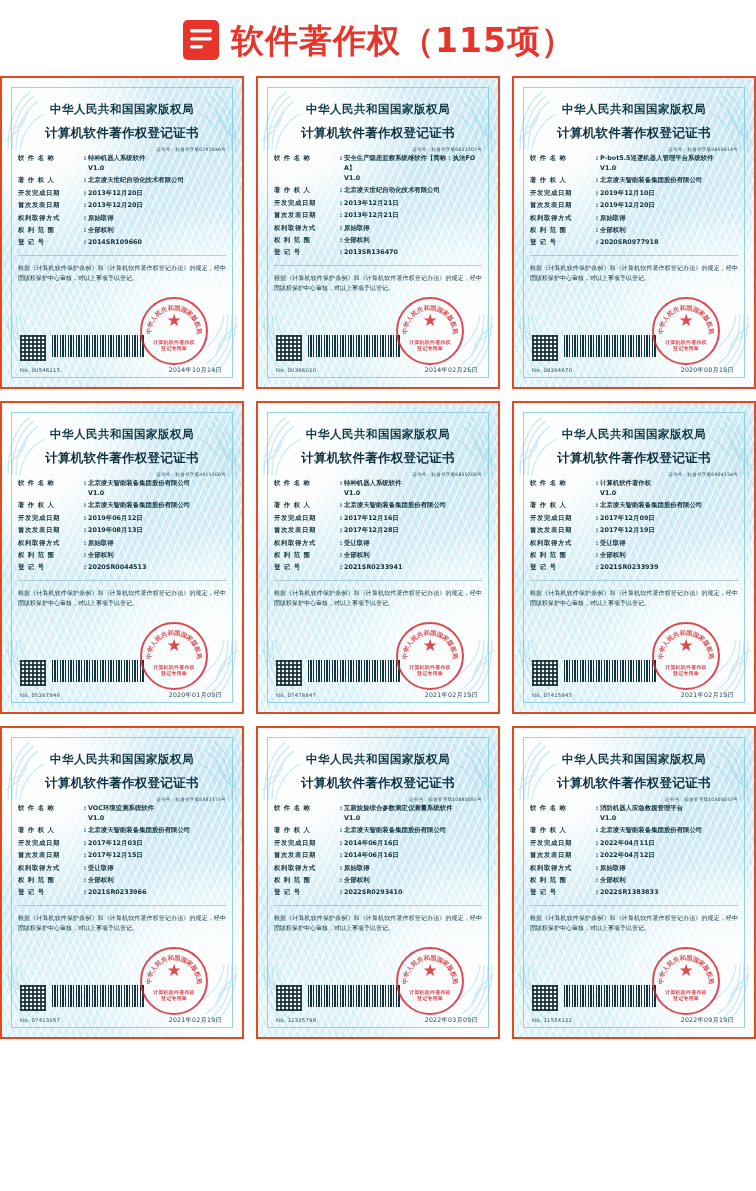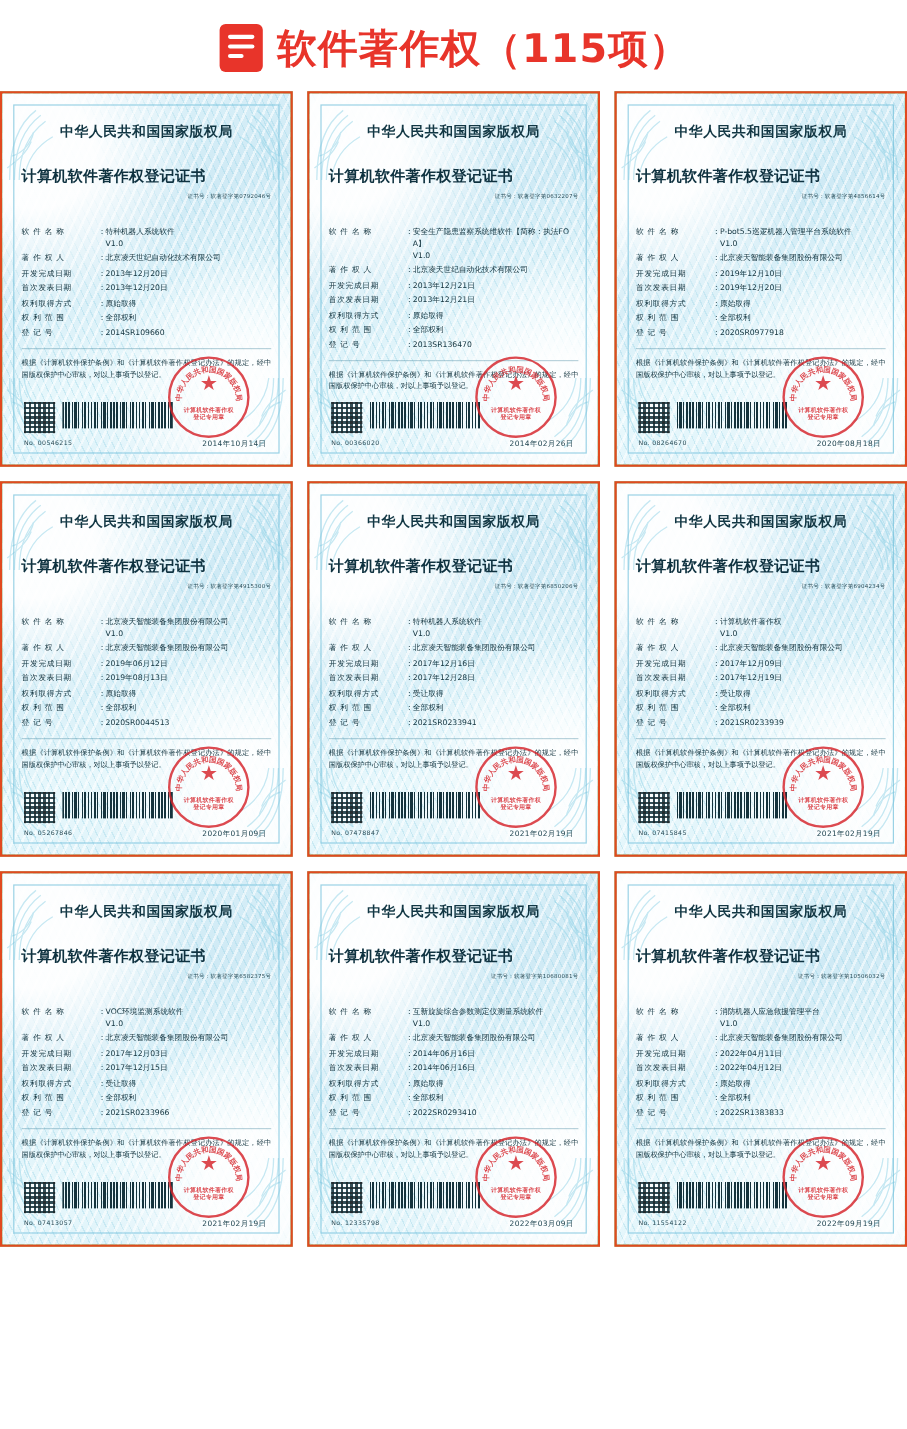--- a/index.html
+++ b/index.html
@@ -44,21 +44,21 @@
     grid-template-columns:repeat(3, 244px);
     gap:12px 12px;
     padding:0 6px;
     justify-content:center;
   }
   .cert{
     width:244px;
     height:313px;
     border:2px solid #e1491f;
     box-sizing:border-box;
-    background:#86efac;
+    background:#fef9c3;
     position:relative;
     overflow:hidden;
   }
   
   .cert .bg{
     position:absolute;
     inset:0;
     background:
       radial-gradient(circle at 12% 16%, rgba(255,255,255,.95) 0 14%, rgba(255,255,255,0) 40%),
       radial-gradient(circle at 88% 84%, rgba(255,255,255,.9) 0 12%, rgba(255,255,255,0) 38%),
@@ -94,41 +94,42 @@
   }
   .c-org{
     text-align:center;
     font-size:11.5px;
     font-weight:bold;
     letter-spacing:.5px;
     margin-top:8px;
     color:#123744;
   }
   .c-title{
-    text-align:left;
+    text-align:center;
     font-size:12.5px;
     font-weight:bold;
     letter-spacing:.3px;
-    margin-top:22px;
+    margin-top:8px;
     color:#0f3240;
   }
   .c-certno{
     text-align:right;
     font-size:4.6px;
     color:#2a4d58;
     margin-top:5px;
     letter-spacing:.2px;
     transform:scale(1);
   }
   .c-certno span{display:inline-block;}
   .fields{
-    margin-top:22px;
+    margin-top:2px;
     font-size:6.4px;
     line-height:1.55;
     color:#11323d;
+    font-weight:bold;
   }
   .frow{
     display:flex;
     align-items:flex-start;
     margin-bottom:2.5px;
   }
   .flabel{
     width:64px;
     flex:0 0 64px;
     letter-spacing:.6px;

